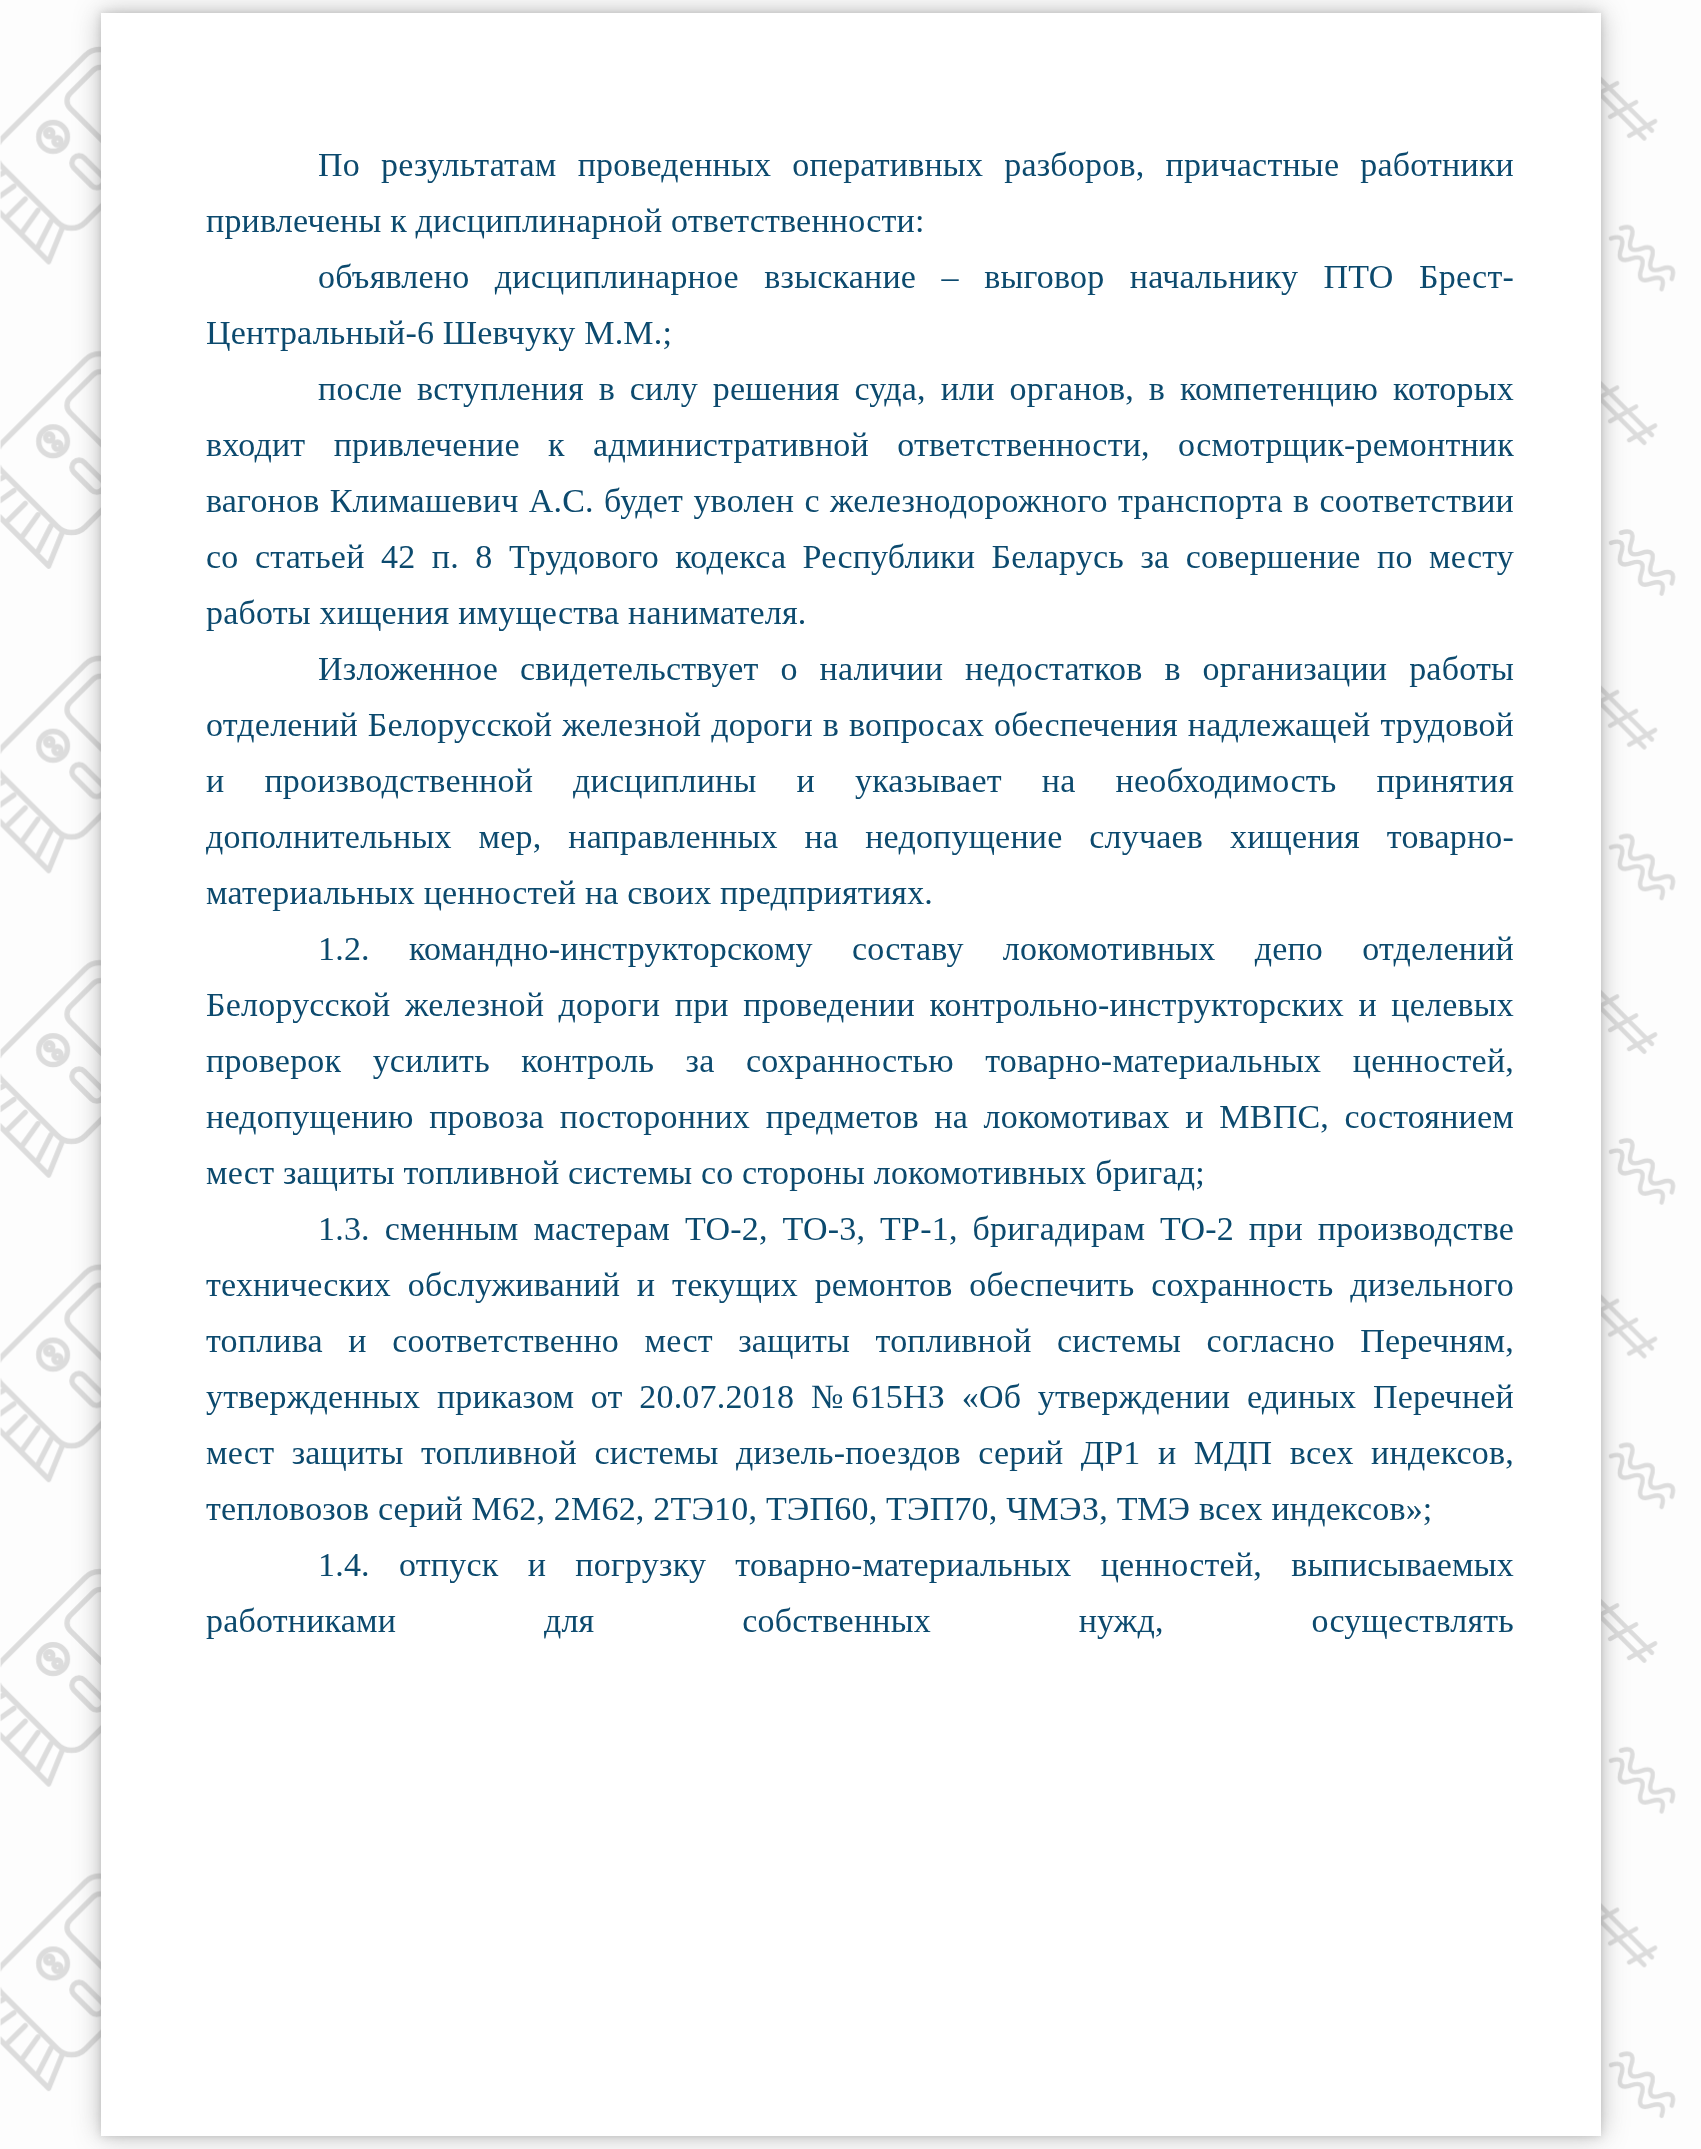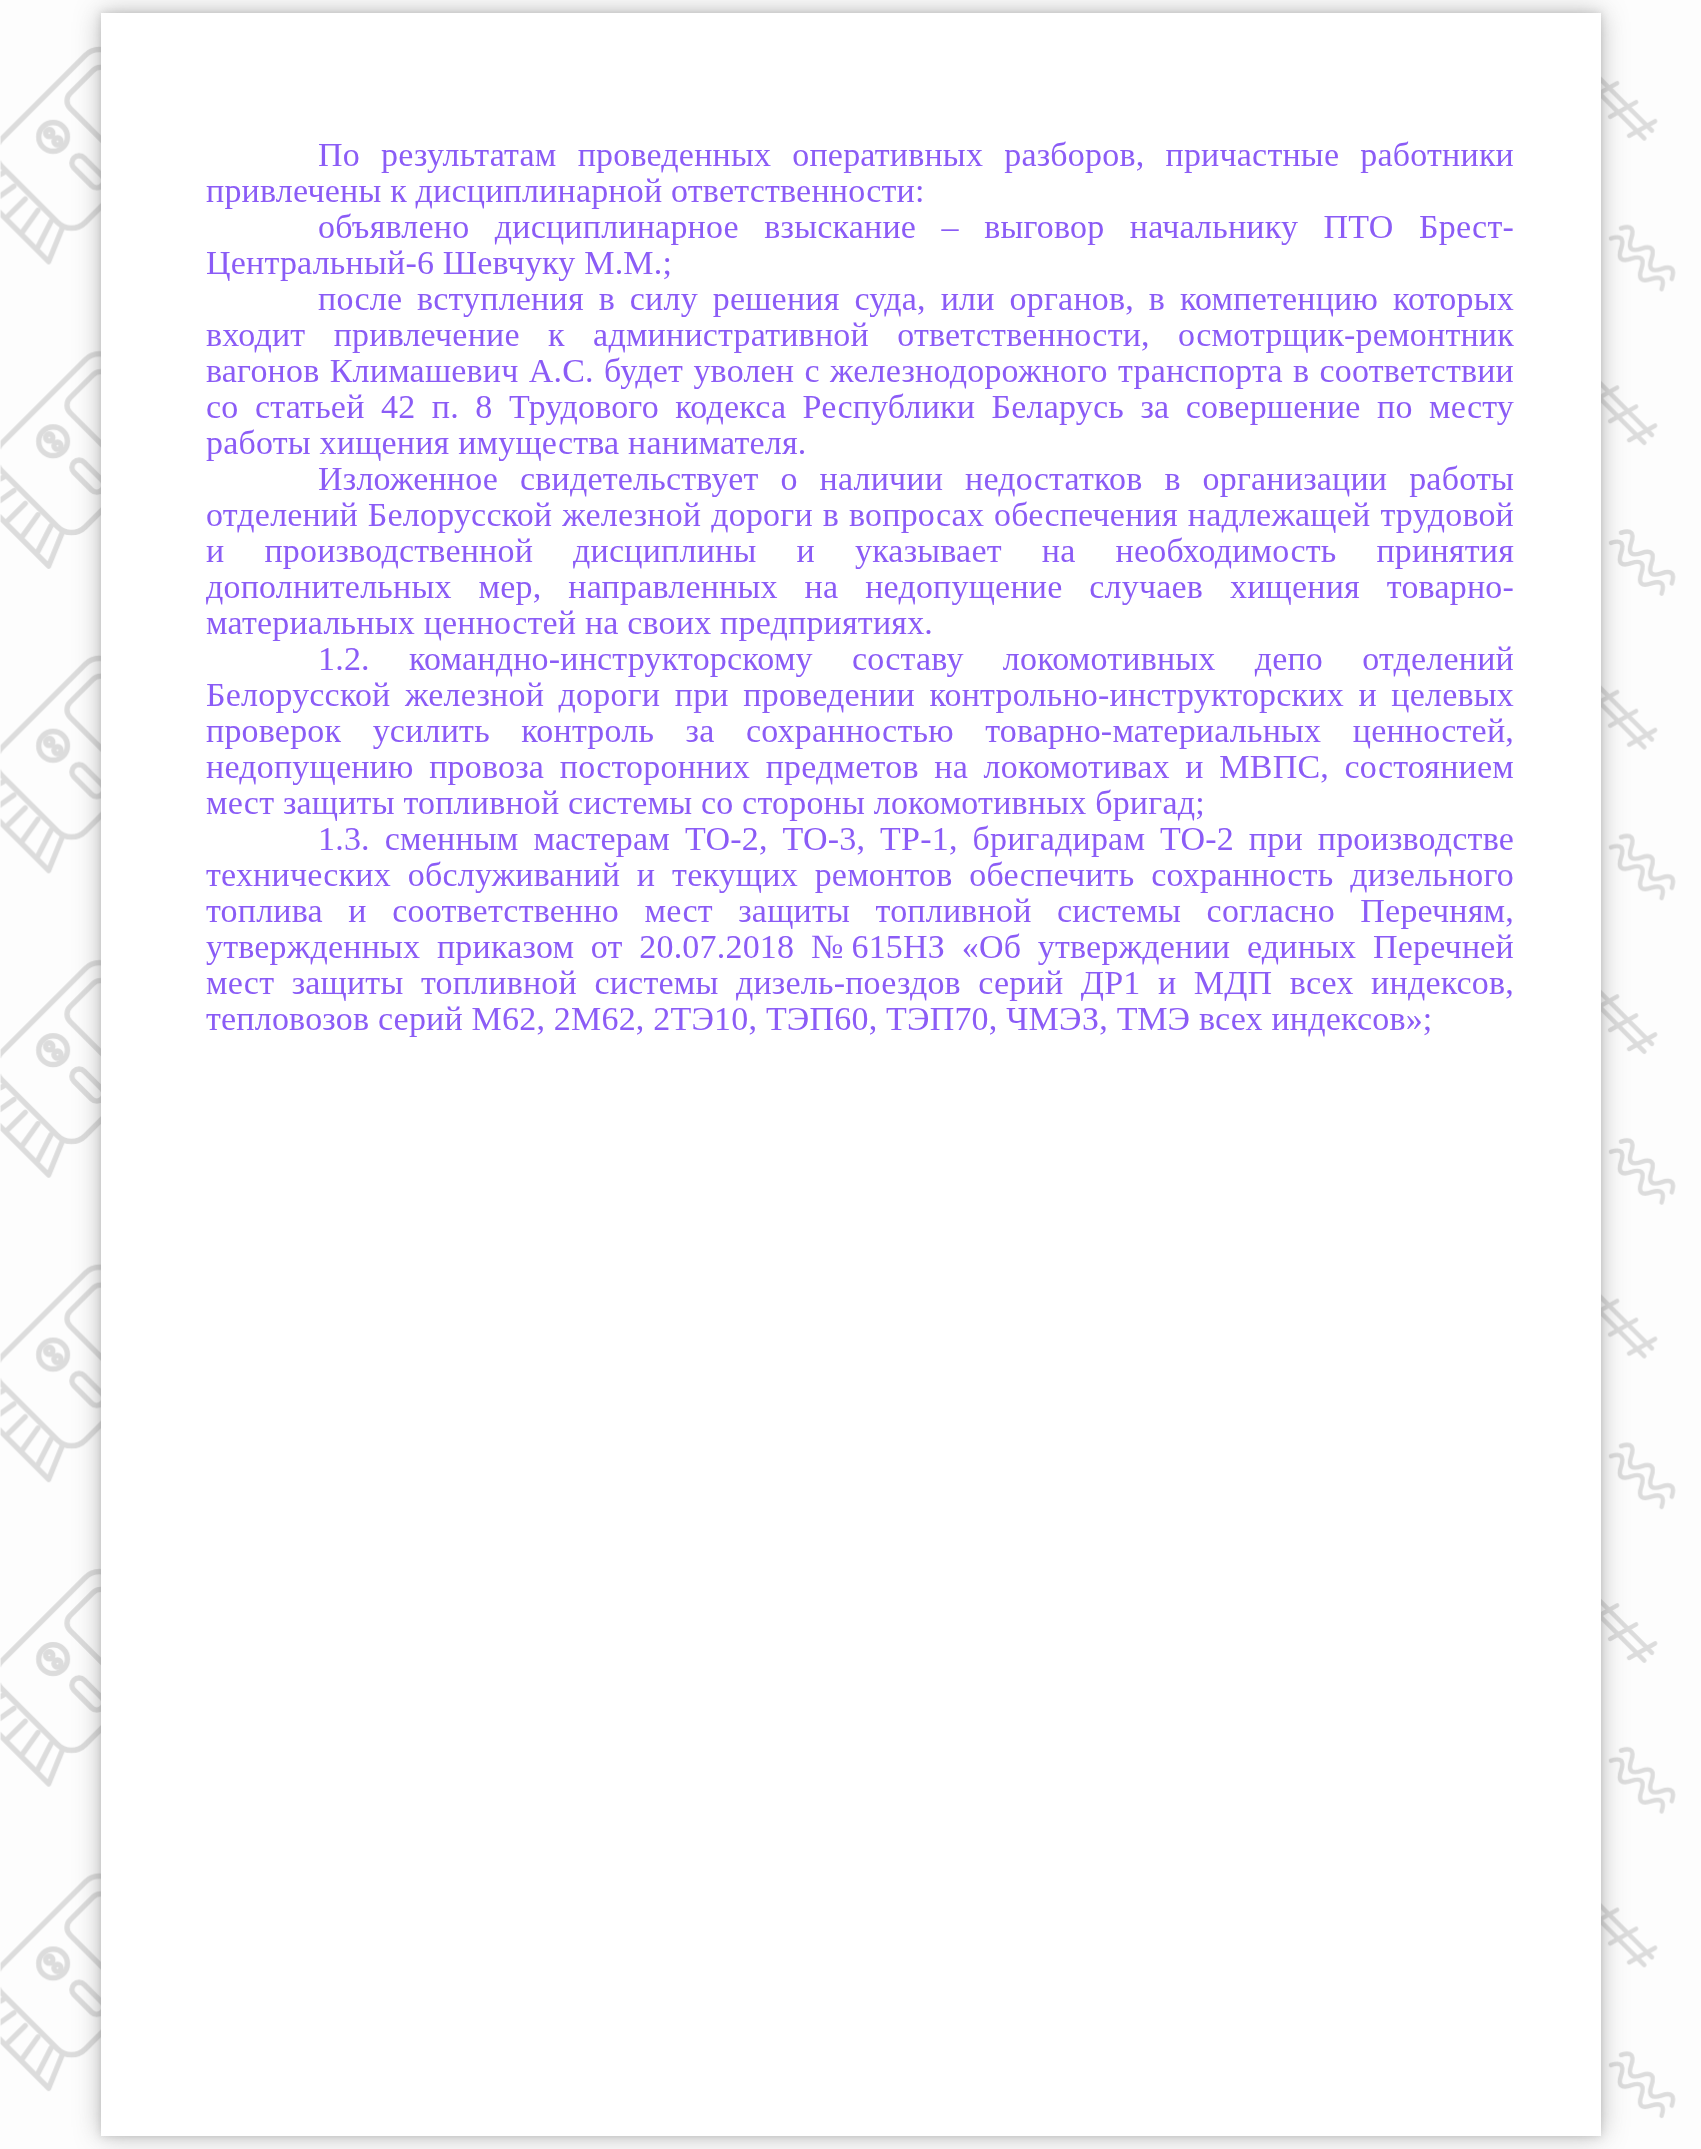--- a/index.html
+++ b/index.html
@@ -30,22 +30,22 @@
     width: 1500px;
     height: 2123px;
     background: #ffffff;
     box-shadow: 0 0 25px rgba(90, 90, 90, 0.40), 0 0 7.2px rgba(120, 120, 120, 0.25);
   }
   .content {
     box-sizing: border-box;
     width: 100%;
     padding: 124px 87px 0 105px;
     font-size: 34px;
-    line-height: 36px;
-    color: #8b5cf6;
+    line-height: 56px;
+    color: #0c4a6e;
     text-align: justify;
     letter-spacing: 0.2px;
   }
   .content p {
     margin: 0;
     text-indent: 112px;
     hyphens: none;
   }
   .content p.justify-last {
     text-align-last: justify;
@@ -96,17 +96,18 @@
   </svg>
 
   <div class="page">
     <div class="content">
       <p>По результатам проведенных оперативных разборов, причастные работники привлечены к дисциплинарной ответственности:</p>
       <p>объявлено дисциплинарное взыскание – выговор начальнику ПТО Брест-Центральный-6 Шевчуку М.М.;</p>
       <p>после вступления в силу решения суда, или органов, в компетенцию которых входит привлечение к административной ответственности, осмотрщик-ремонтник вагонов Климашевич А.С. будет уволен с железнодорожного транспорта в соответствии со статьей 42 п. 8 Трудового кодекса Республики Беларусь за совершение по месту работы хищения имущества нанимателя.</p>
       <p>Изложенное свидетельствует о наличии недостатков в организации работы отделений Белорусской железной дороги в вопросах обеспечения надлежащей трудовой и производственной дисциплины и указывает на необходимость принятия дополнительных мер, направленных на недопущение случаев хищения товарно-материальных ценностей на своих предприятиях.</p>
       <p>1.2. командно-инструкторскому составу локомотивных депо отделений Белорусской железной дороги при проведении контрольно-инструкторских и целевых проверок усилить контроль за сохранностью товарно-материальных ценностей, недопущению провоза посторонних предметов на локомотивах и МВПС, состоянием мест защиты топливной системы со стороны локомотивных бригад;</p>
       <p>1.3. сменным мастерам ТО-2, ТО-3, ТР-1, бригадирам ТО-2 при производстве технических обслуживаний и текущих ремонтов обеспечить сохранность дизельного топлива и соответственно мест защиты топливной системы согласно Перечням, утвержденных приказом от 20.07.2018 №615НЗ «Об утверждении единых Перечней мест защиты топливной системы дизель-поездов серий ДР1 и МДП всех индексов, тепловозов серий М62, 2М62, 2ТЭ10, ТЭП60, ТЭП70, ЧМЭЗ, ТМЭ всех индексов»;</p>
+      <p class="justify-last">1.4. отпуск и погрузку товарно-материальных ценностей, выписываемых работниками для собственных нужд, осуществлять</p>
     </div>
   </div>
 
 </div>
 
 
 </body></html>

